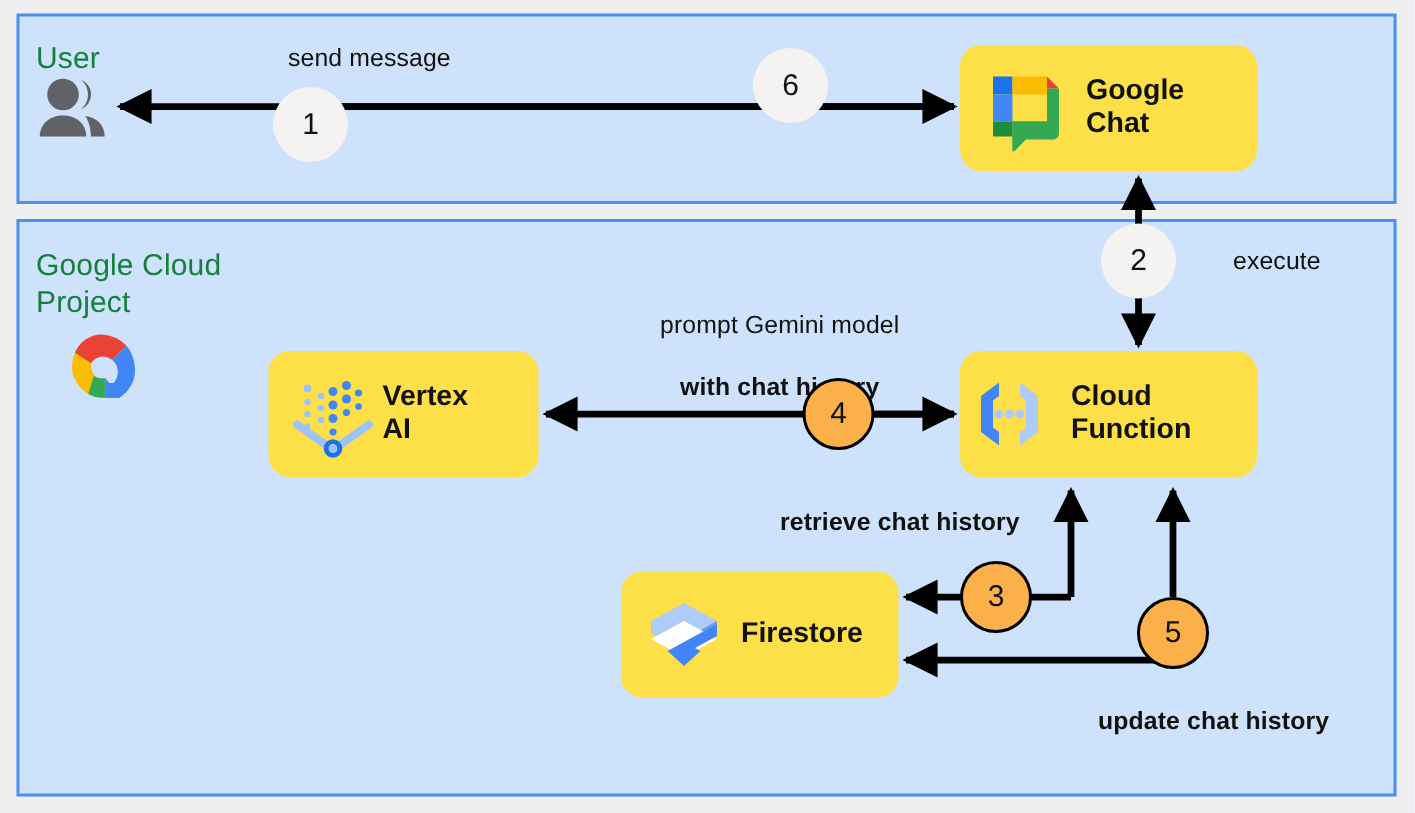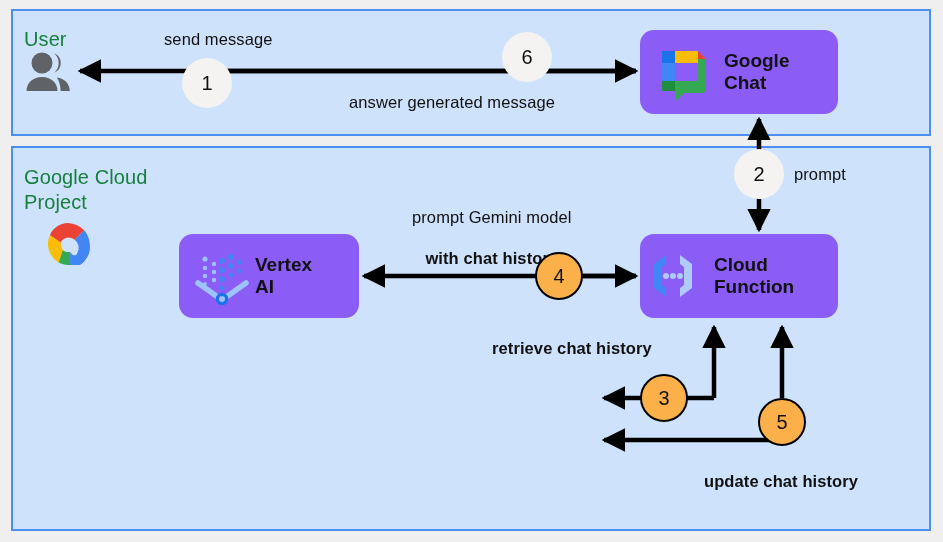--- a/index.html
+++ b/index.html
@@ -28,21 +28,21 @@
     color: #15803d;
     line-height: 1.24;
     white-space: pre-line;
     letter-spacing: 0.1px;
   }
   #title-user { left: 24px; top: 27px; }
   #title-gcp  { left: 24px; top: 165px; }
 
   .node {
     position: absolute;
-    background: #8b5cf6;
+    background: #fde047;
     border-radius: 14px;
     display: flex;
     align-items: center;
     box-sizing: border-box;
   }
   .node .nlabel {
     font-size: 19px;
     font-weight: bold;
     color: #111;
     line-height: 1.18;
@@ -59,20 +59,21 @@
   #node-function { left: 640px; top: 234px; width: 198px; height: 84px;  padding: 0 0 0 4px; gap: 12px; }
   #node-firestore{ left: 414px; top: 381px; width: 185px; height: 84px;  padding: 0 0 0 14px; gap: 10px; }
 
   .edge-label {
     position: absolute;
     font-size: 16.5px;
     color: #111;
     line-height: 1.25;
     white-space: pre-line;
     letter-spacing: 0.1px;
+    margin-left: 28px;
   }
   .edge-label.bold { font-weight: bold; }
 
   #lbl-send     { left: 164px; top: 29px; }
   #lbl-answer   { left: 349px; top: 92px; }
   #lbl-execute  { left: 794px; top: 164px; }
   #lbl-prompt   { left: 412px; top: 186px; text-align: center; }
   #lbl-retrieve { left: 492px; top: 338px; }
   #lbl-update   { left: 704px; top: 471px; }
 
@@ -207,24 +208,36 @@
         <path d="M36 8 L48 17 L48 41 L36 50 L36 41 L40 38 L40 20 L36 17 Z" fill="#aecbfa"></path>
         <circle cx="22" cy="29" r="3" fill="#aecbfa"></circle>
         <circle cx="29" cy="29" r="3" fill="#aecbfa"></circle>
         <circle cx="36" cy="29" r="3" fill="#aecbfa"></circle>
       </svg>
     </div>
     <div class="nlabel">Cloud
 Function</div>
   </div>
 
+  <div class="node" id="node-firestore">
+    <div class="nicon">
+      <svg width="56" height="58" viewBox="0 0 56 58">
+        <path d="M6 20 L28 8 L50 20 L28 32 Z" fill="#aecbfa"></path>
+        <path d="M6 20 L28 32 L28 40 L6 28 Z" fill="#aecbfa"></path>
+        <path d="M50 20 L28 32 L28 40 L50 28 Z" fill="#669df6"></path>
+        <path d="M6 32 L28 20 L50 32 L28 44 Z" fill="#ffffff"></path>
+        <path d="M28 34 L50 22 L50 30 L28 42 Z" fill="#4285f4"></path>
+        <path d="M17 40 L28 34 L39 40 L28 50 Z" fill="#4285f4"></path>
+      </svg>
+    </div>
+    <div class="nlabel">Firestore</div>
+  </div>
 
   <div class="edge-label" id="lbl-send">send message</div>
-  <div class="edge-label" id="lbl-answer">answer generated message</div>
-  <div class="edge-label" id="lbl-execute">prompt</div>
+  <div class="edge-label" id="lbl-execute">execute</div>
   <div id="lbl-prompt" class="edge-label">
     <div>prompt Gemini model</div>
     <div class="bold" style="font-weight:bold;text-align:center;">with chat history</div>
   </div>
   <div class="edge-label bold" id="lbl-retrieve">retrieve chat history</div>
   <div class="edge-label bold" id="lbl-update">update chat history</div>
 
   <div class="badge gray" id="badge-1">1</div>
   <div class="badge gray" id="badge-2">2</div>
   <div class="badge orange" id="badge-3">3</div>

